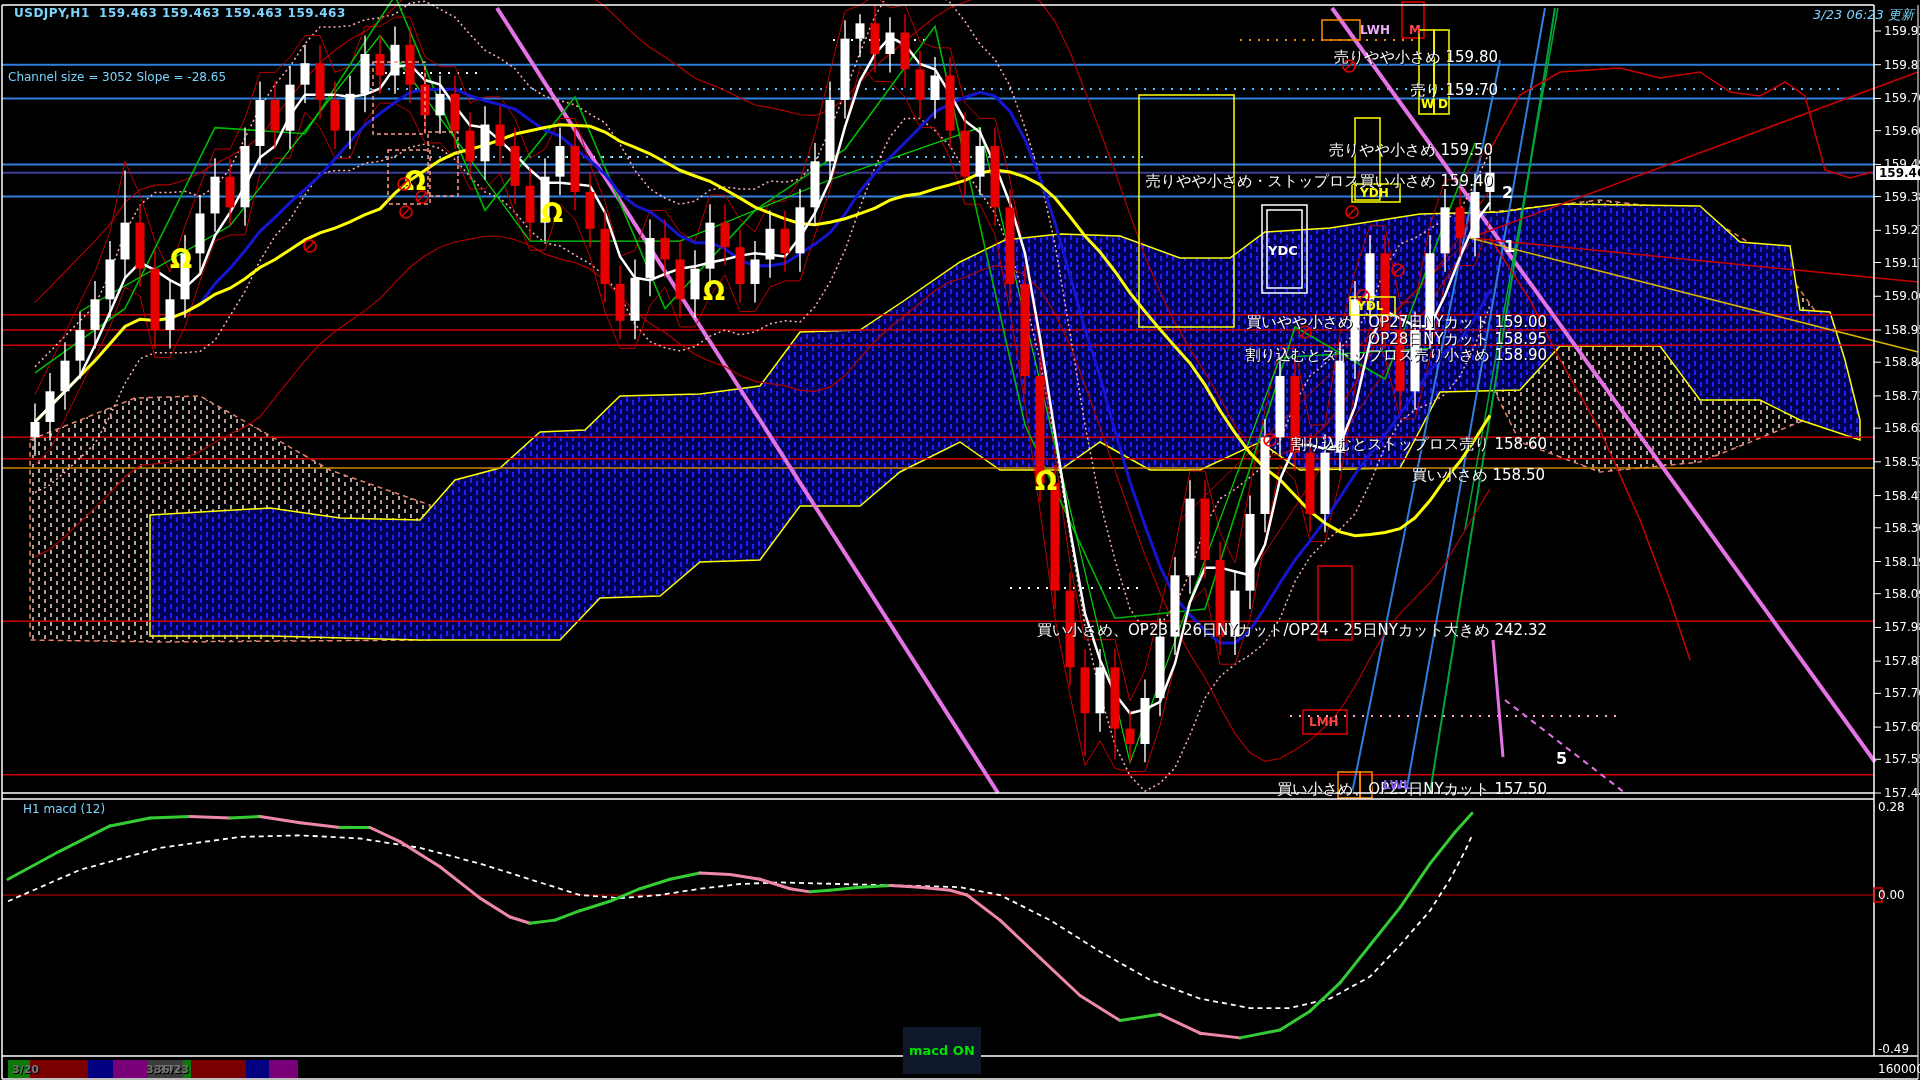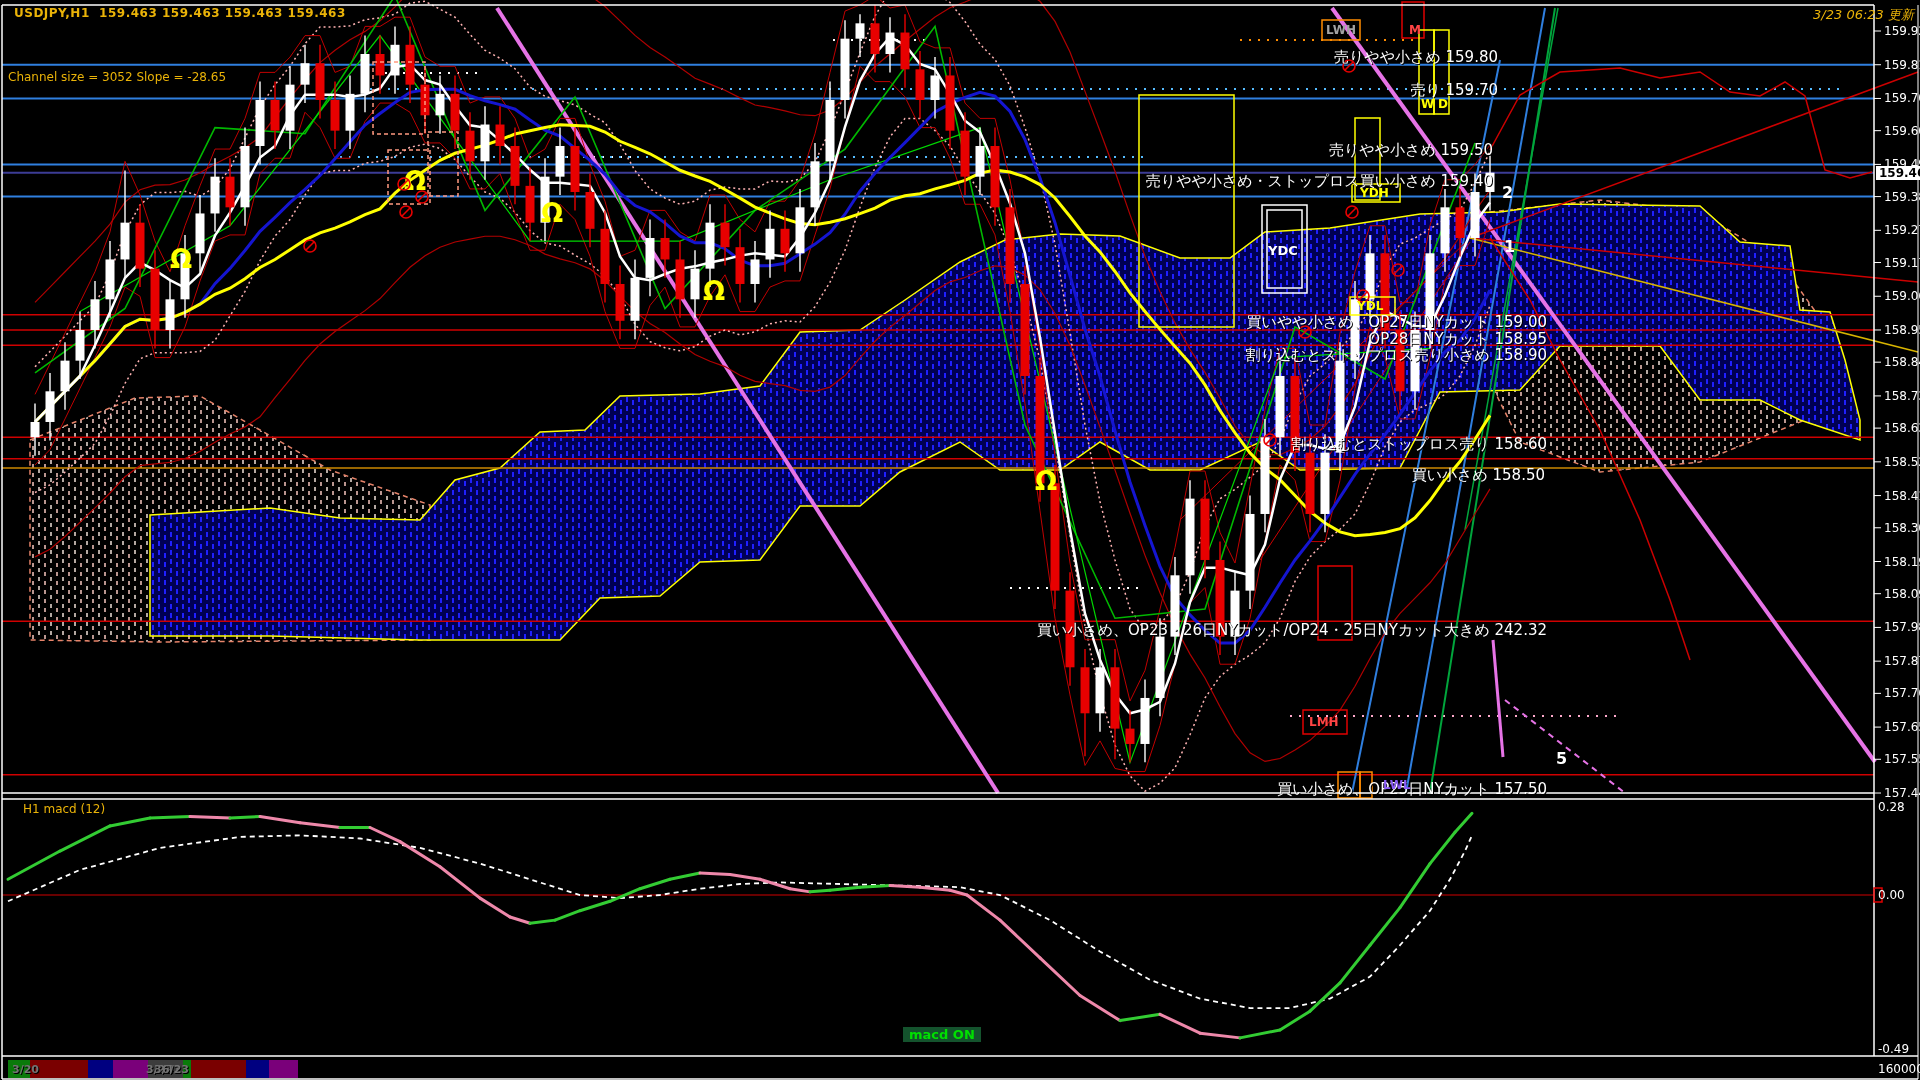--- a/index.html
+++ b/index.html
@@ -1,32 +1,32 @@
 <!DOCTYPE html>
 <html><head>
 <meta charset="utf-8">
 <style>
   html,body{margin:0;padding:0;background:#000;}
   #app{position:relative;width:1920px;height:1080px;background:#000;overflow:hidden;
        font-family:"DejaVu Sans","Liberation Sans",sans-serif;}
   #chart-svg{position:absolute;left:0;top:0;}
-  .htxt{position:absolute;color:#eab308;white-space:pre;}
+  .htxt{position:absolute;color:#7dd3fc;white-space:pre;}
   #symbol-line{left:14px;top:6px;font-size:12px;font-weight:bold;letter-spacing:0.5px;}
   #updated{right:6px;top:6px;font-size:13px;font-style:italic;}
   #channel-info{left:8px;top:70px;font-size:12px;}
   #watermark{left:72px;top:58px;font-size:72px;color:#ececec;letter-spacing:2px;font-weight:400;}
   #macd-label{left:14px;top:802px;font-size:12px;margin-left:9px;}
   .anno{position:absolute;color:#fff;font-size:15px;white-space:pre;transform:translateY(-50%);text-shadow:1px 1px 0 #000;}
   .lvl{position:absolute;font-size:12px;font-weight:bold;white-space:pre;transform:translateY(-50%);}
   .axis-lbl{position:absolute;left:1884px;color:#fff;font-size:12px;transform:translateY(-50%);white-space:pre;}
   #cur-price{position:absolute;left:1876px;background:#fff;color:#000;font-size:12px;font-weight:bold;
              padding:0 3px;transform:translateY(-50%);}
   .macd-lbl{position:absolute;left:1878px;color:#fff;font-size:12px;transform:translateY(-50%);}
   .bar-date{position:absolute;color:#737373;font-size:11px;font-weight:bold;top:1063px;text-shadow:1px 1px 0 #000;}
-  #macd-badge{position:absolute;top:1027px;background:#14532d;color:#00e000;font-size:13px;font-weight:bold;padding:0 6px;}
+  #macd-badge{position:absolute;top:1027px;background:#0f172a;color:#00e000;font-size:13px;font-weight:bold;padding:16px 6px;}
   #scale-label{position:absolute;left:1878px;top:1062px;color:#fff;font-size:12px;}
 </style>
 </head>
 <body>
 
 <div id="app">
   <svg id="chart-svg" width="1920" height="1080">
       <defs>
         <pattern id="navyhatch" width="12" height="9" patternUnits="userSpaceOnUse">
           <rect x="0" y="0" width="12" height="9" fill="#000054"></rect>
@@ -430,21 +430,21 @@
       <div class="anno" style="right: 427px; top: 181px;">売りやや小さめ・ストップロス買い小さめ 159.40</div>
       <div class="anno" style="right: 373px; top: 322px;">買いやや小さめ、OP27日NYカット 159.00</div>
       <div class="anno" style="right: 373px; top: 339px;">OP28日NYカット 158.95</div>
       <div class="anno" style="right: 373px; top: 355px;">割り込むとストップロス売り小さめ 158.90</div>
       <div class="anno" style="right: 373px; top: 444px;">割り込むとストップロス売り 158.60</div>
       <div class="anno" style="right: 375px; top: 475px;">買い小さめ 158.50</div>
       <div class="anno" style="right: 373px; top: 630px;">買い小さめ、OP23・26日NYカット/OP24・25日NYカット大きめ 242.32</div>
       <div class="anno" style="right: 373px; top: 789px;">買い小さめ、OP25日NYカット 157.50</div>
     </div>
   <div id="lvl-layer">
-      <div class="lvl" style="left: 1326px; top: 30px; color: #a3a3a3; font-size: 12px;">LWH</div>
+      <div class="lvl" style="left: 1360px; top: 30px; color: #f0abfc; font-size: 12px;">LWH</div>
       <div class="lvl" style="left: 1409px; top: 30px; color: rgb(255, 68, 68); font-size: 12px;">M</div>
       <div class="lvl" style="left: 1421px; top: 104px; color: rgb(255, 255, 0); font-size: 12px;">W</div>
       <div class="lvl" style="left: 1438px; top: 104px; color: rgb(255, 255, 0); font-size: 12px;">D</div>
       <div class="lvl" style="left: 1360px; top: 193px; color: rgb(255, 255, 0); font-size: 12px;">YDH</div>
       <div class="lvl" style="left: 1268px; top: 250px; color: rgb(255, 255, 255); font-size: 13px;">YDC</div>
       <div class="lvl" style="left: 1357px; top: 306px; color: rgb(255, 255, 0); font-size: 12px;">YDL</div>
       <div class="lvl" style="left: 1309px; top: 722px; color: rgb(255, 68, 68); font-size: 12px;">LMH</div>
       <div class="lvl" style="left: 1341px; top: 785px; color: #8b5cf6; font-size: 12px; margin-left: 42px;">LWL</div>
       <div class="lvl" style="left: 1502px; top: 192px; color: rgb(255, 255, 255); font-size: 16px;">2</div>
       <div class="lvl" style="left: 1504px; top: 246px; color: rgb(255, 255, 255); font-size: 16px;">1</div>

